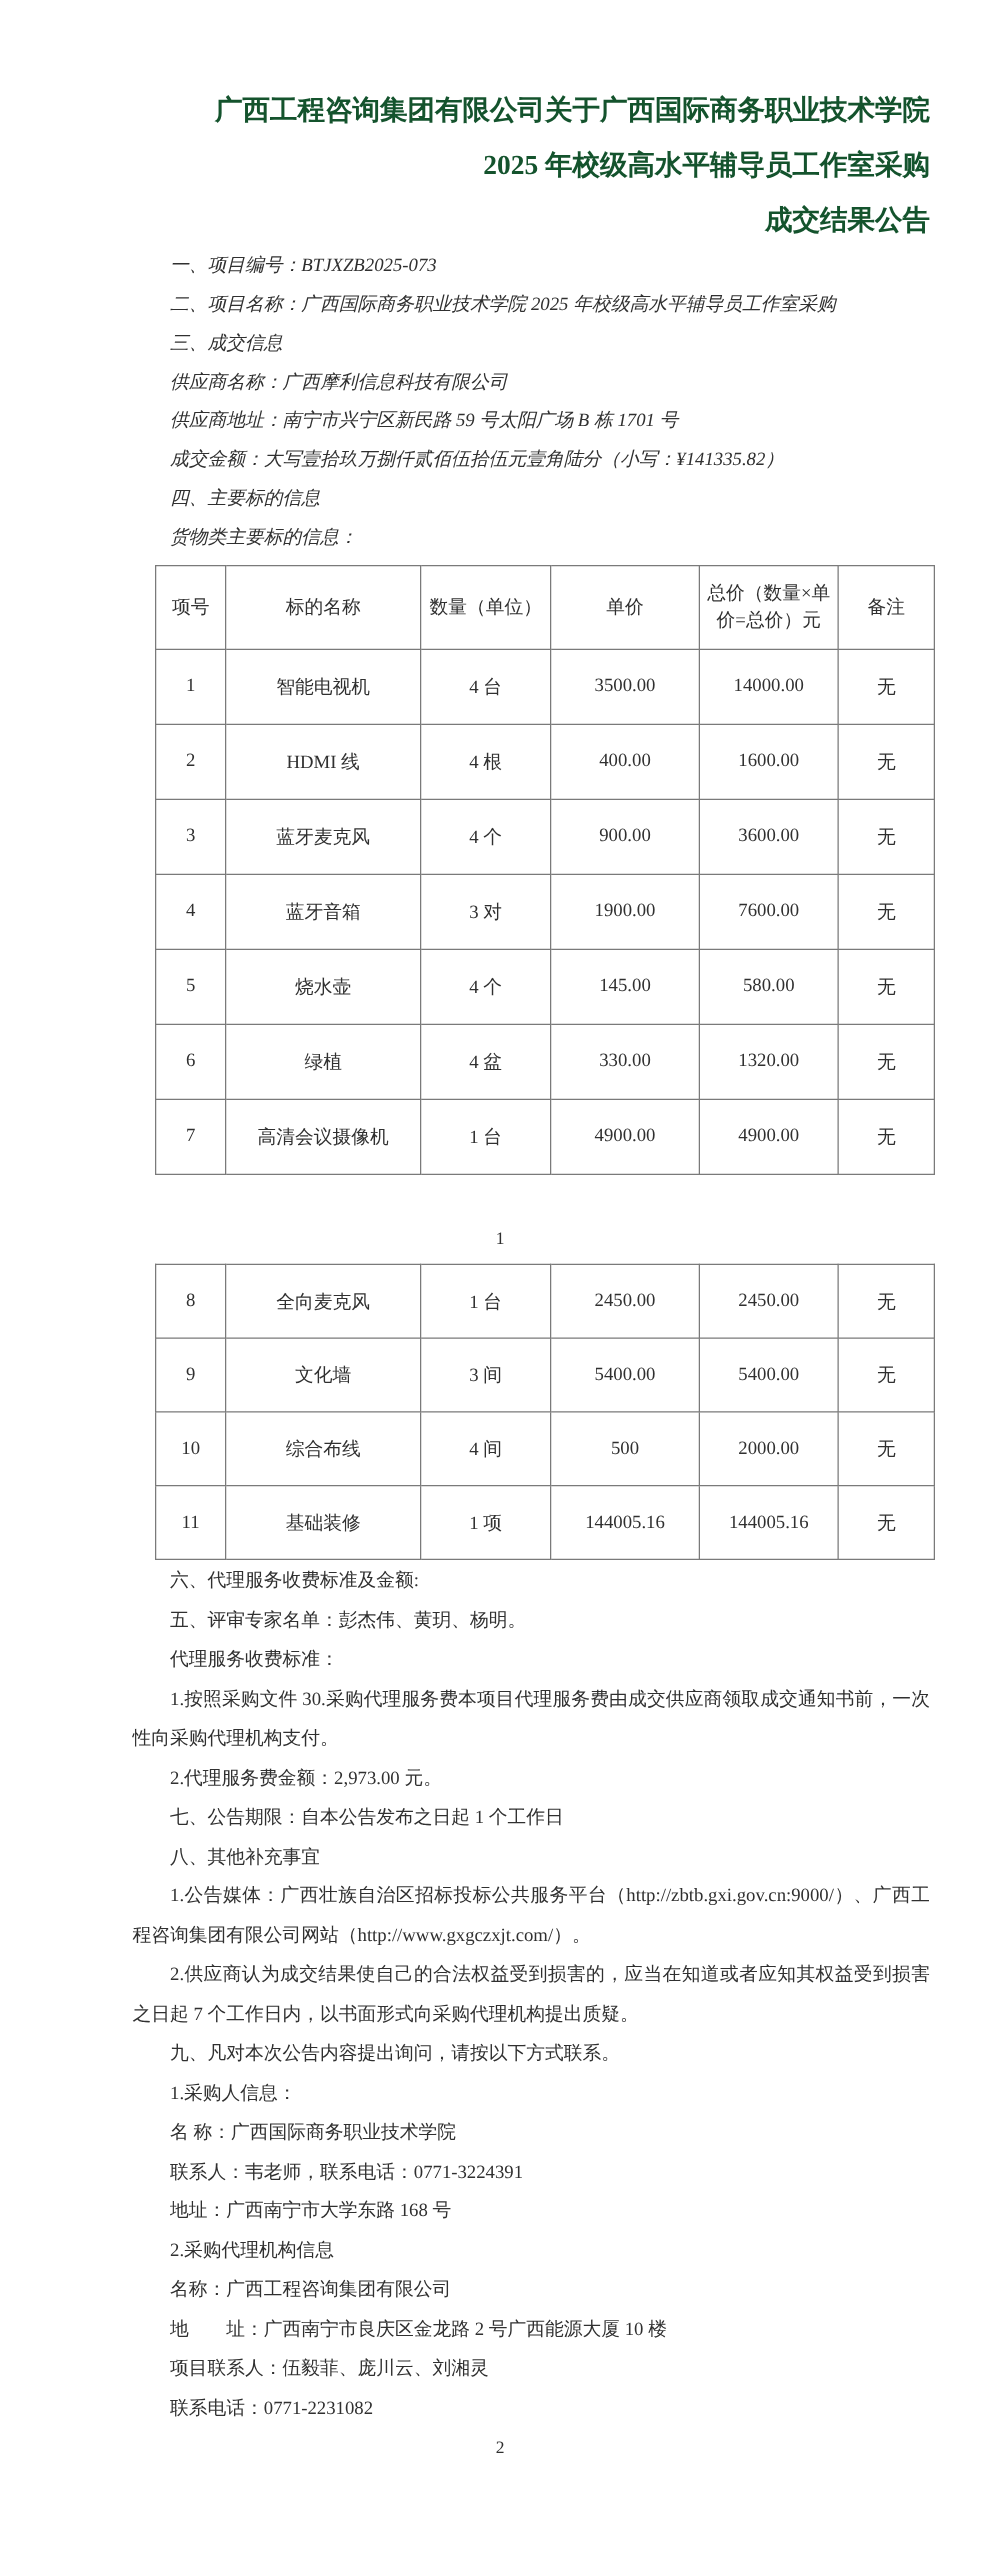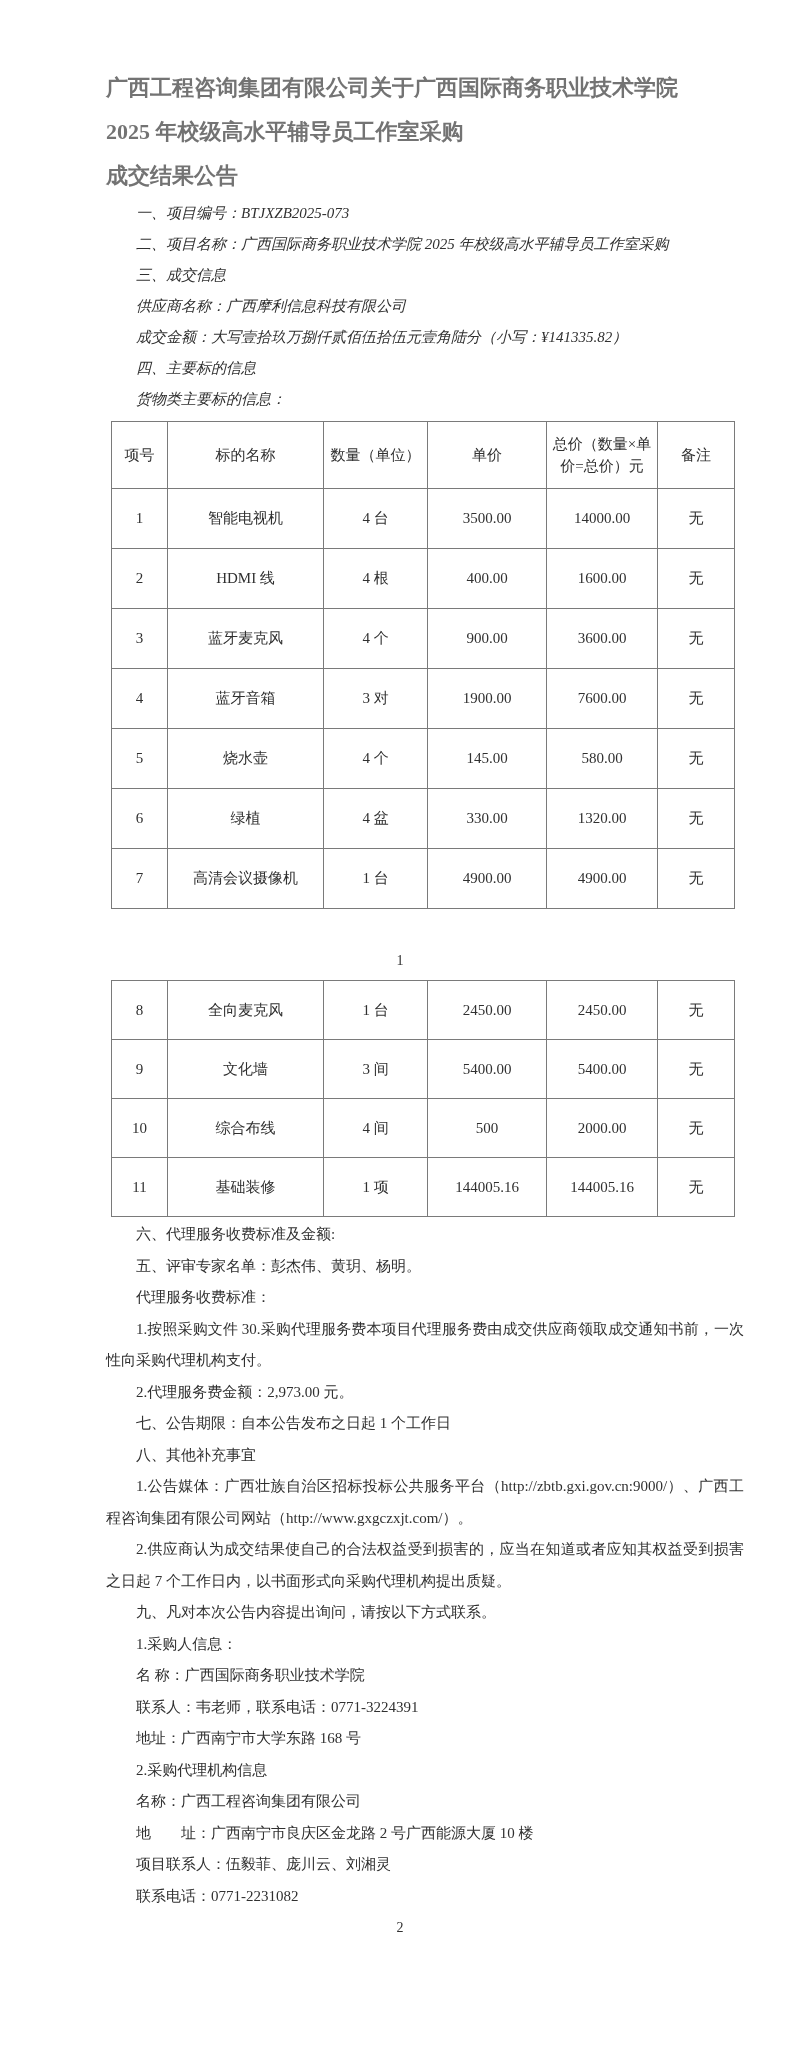--- a/index.html
+++ b/index.html
@@ -3,27 +3,27 @@
 <meta charset="utf-8">
 <style>
   html,body{margin:0;padding:0;}
   body{
     width:800px;height:2051px;overflow:hidden;background:#ffffff;
     font-family:"Liberation Serif","DejaVu Serif",serif;
     color:#303030;
     -webkit-font-smoothing:antialiased;
   }
   .doc{padding:66px 56px 0 106px;}
-  .title{text-align:left;font-weight:bold;font-size:22px;line-height:44px;color:#737373;}
+  .title{text-align:right;font-weight:bold;font-size:22px;line-height:44px;color:#14532d;}
   .para{margin:0;text-indent:2em;text-align:justify;font-size:15px;line-height:31px;}
   #intro{font-style:italic;}
   #after{margin-top:2px;}
   #after .para{line-height:31.5px;}
   table.items{
-    border-collapse:collapse;table-layout:fixed;width:623px;margin-left:5px;
+    border-collapse:collapse;table-layout:fixed;width:623px;margin-left:18px;
     font-size:15px;
   }
   #table1{margin-top:6px;}
   #table2{margin-top:4px;}
   table.items th,table.items td{
     border:1px solid #7a7a7a;text-align:center;vertical-align:middle;
     padding:0 2px;font-weight:normal;overflow:hidden;
   }
   #table1 thead th{height:66px;line-height:22px;}
   #table1 tbody td{height:59px;}
@@ -44,20 +44,21 @@
     <div>广西工程咨询集团有限公司关于广西国际商务职业技术学院</div>
     <div>2025 年校级高水平辅导员工作室采购</div>
     <div>成交结果公告</div>
   </div>
 
   <div id="intro">
       <p class="para">一、项目编号：BTJXZB2025-073</p>
       <p class="para">二、项目名称：广西国际商务职业技术学院 2025 年校级高水平辅导员工作室采购</p>
       <p class="para">三、成交信息</p>
       <p class="para">供应商名称：广西摩利信息科技有限公司</p>
+      <p class="para">供应商地址：南宁市兴宁区新民路 59 号太阳广场 B 栋 1701 号</p>
       <p class="para">成交金额：大写壹拾玖万捌仟贰佰伍拾伍元壹角陆分（小写：¥141335.82）</p>
       <p class="para">四、主要标的信息</p>
       <p class="para">货物类主要标的信息：</p>
     </div>
 
   <table class="items" id="table1">
     <colgroup>
       <col style="width:56px">
         <col style="width:156px">
         <col style="width:104px">

